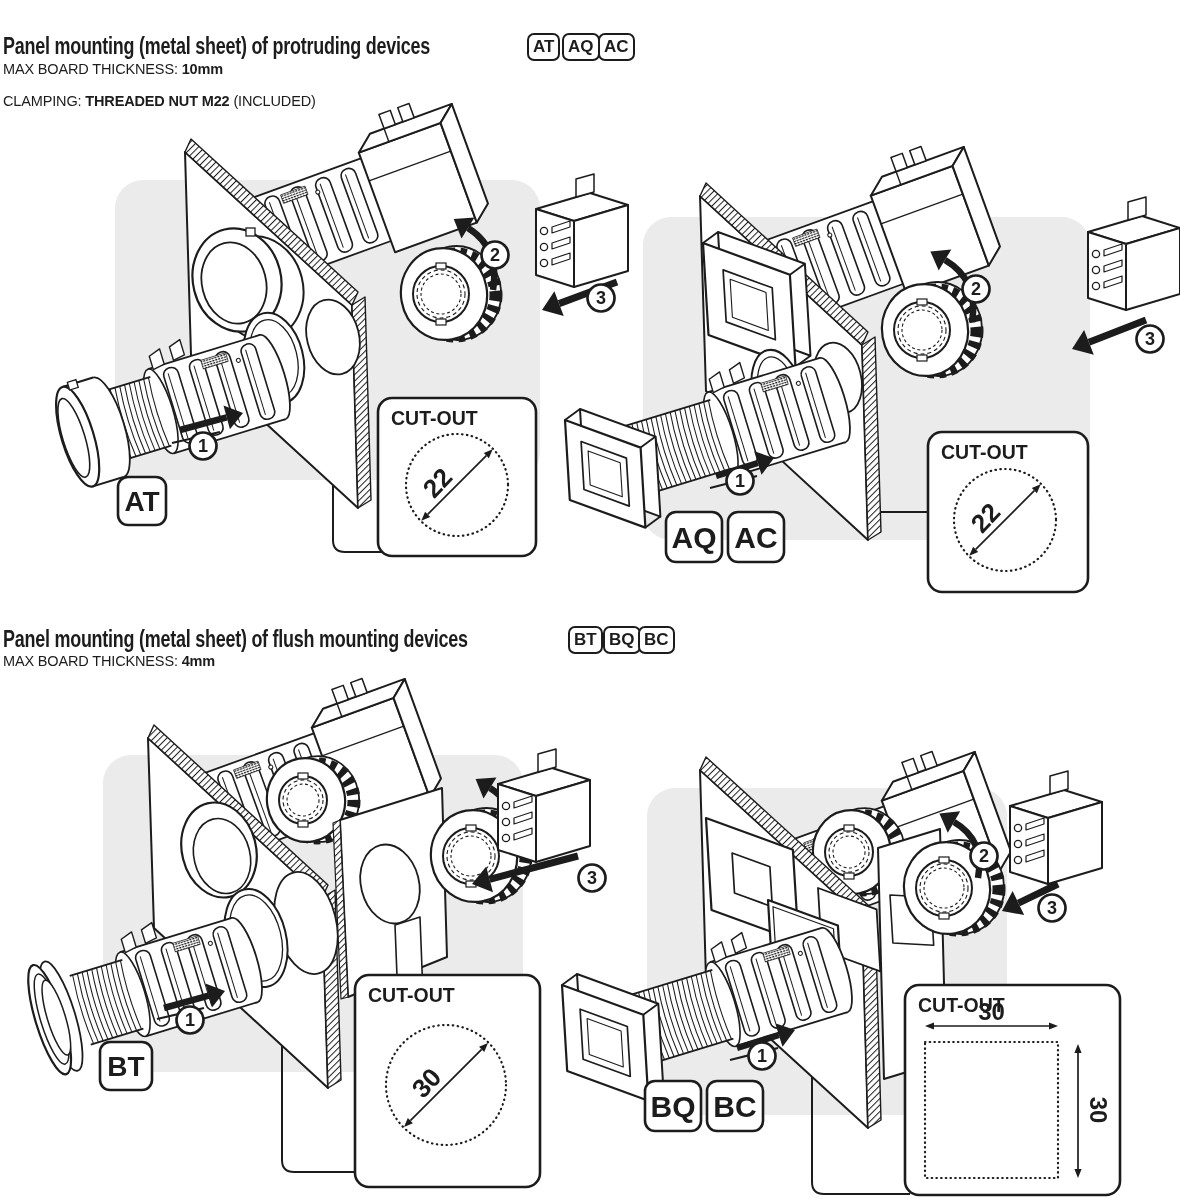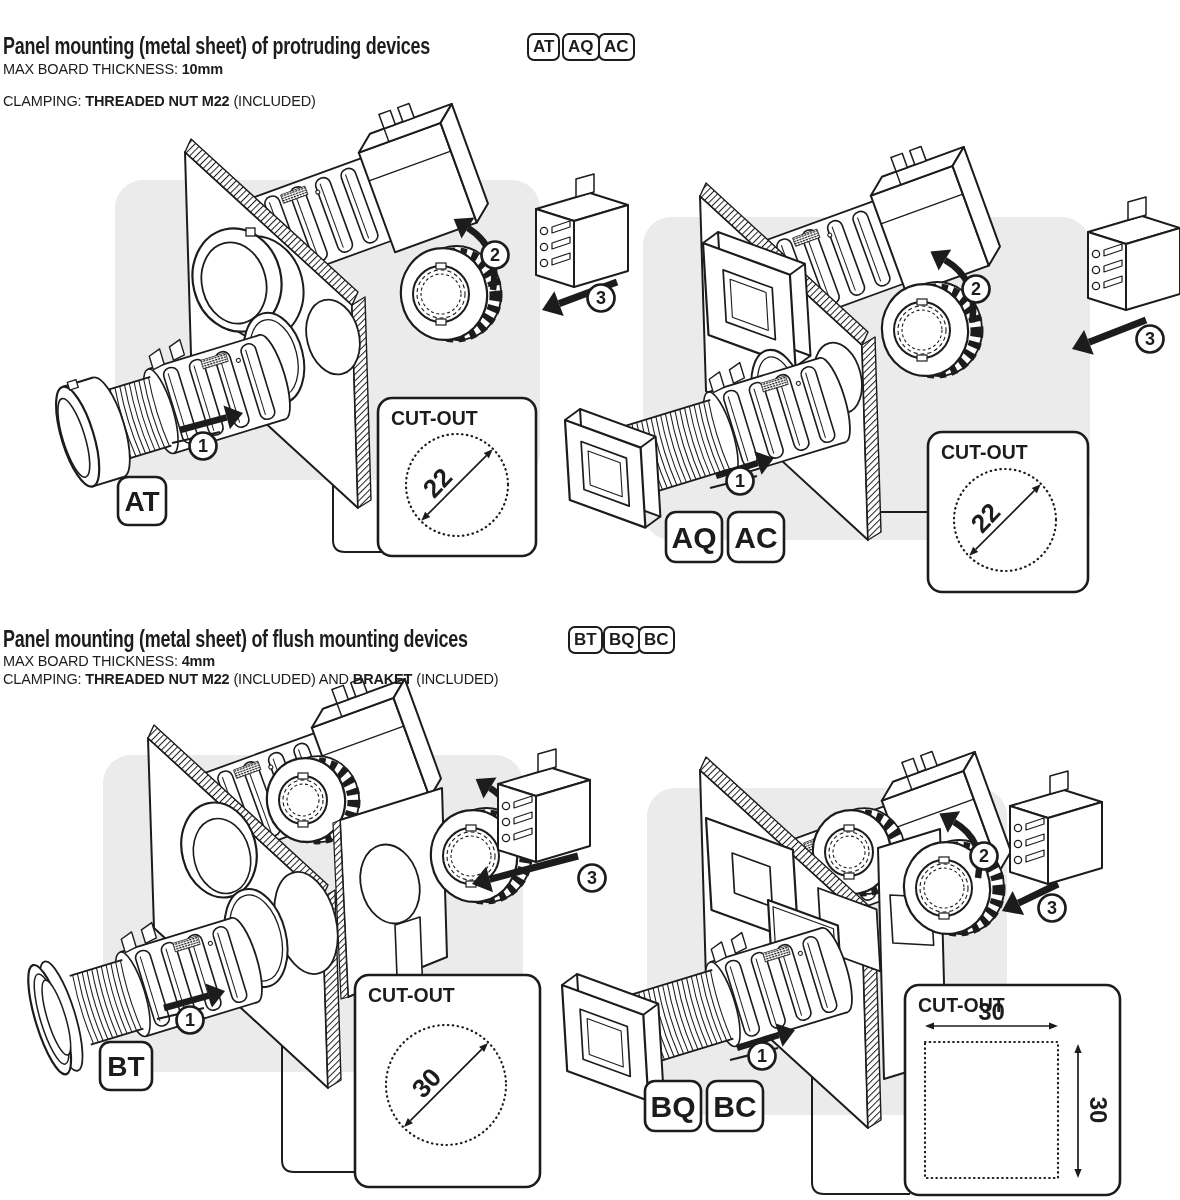--- a/index.html
+++ b/index.html
@@ -575,14 +575,13 @@
   <span class="abs hbadge" style="left:562px;top:33px">AQ</span>
   <span class="abs hbadge" style="left:598px;top:33px">AC</span>
   <div class="abs spec" style="left:3px;top:61px" id="spec-0-0"><span>MAX BOARD THICKNESS: </span><b>10mm</b></div>
   <div class="abs spec" style="left:3px;top:93px" id="spec-0-1"><span>CLAMPING: </span><b>THREADED NUT M22</b><span> (INCLUDED)</span></div>
 
   <div class="abs title" style="left:3px;top:626px">Panel mounting (metal sheet) of flush mounting devices</div>
   <span class="abs hbadge" style="left:568px;top:626px">BT</span>
   <span class="abs hbadge" style="left:603px;top:626px">BQ</span>
   <span class="abs hbadge" style="left:638px;top:626px">BC</span>
   <div class="abs spec" style="left:3px;top:653px" id="spec-1-0"><span>MAX BOARD THICKNESS: </span><b>4mm</b></div>
-  <div class="abs spec" style="left:3px;top:671px" id="spec-1-1"><span>CLAMPING: </span><b>THREADED NUT M22</b><span> (INCLUDED) AND </span><b>BRAKET</b><span> (INCLUDED)</span></div>
 </div>
 
 </body></html>

